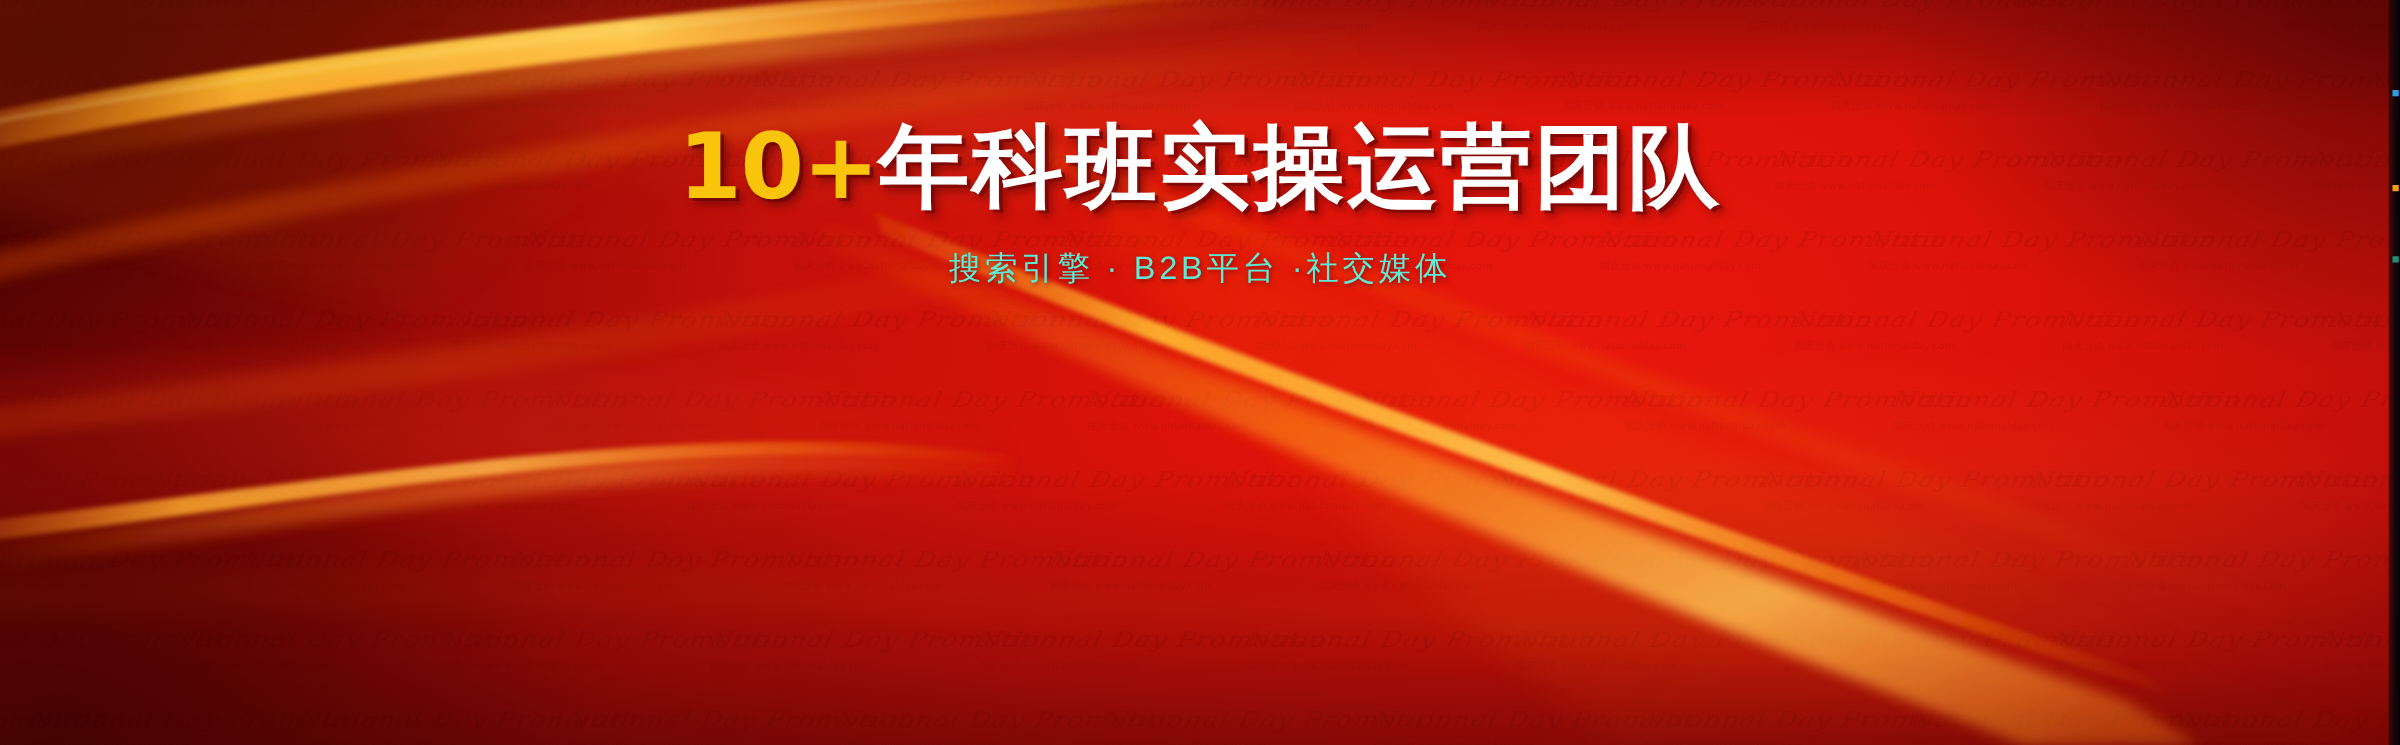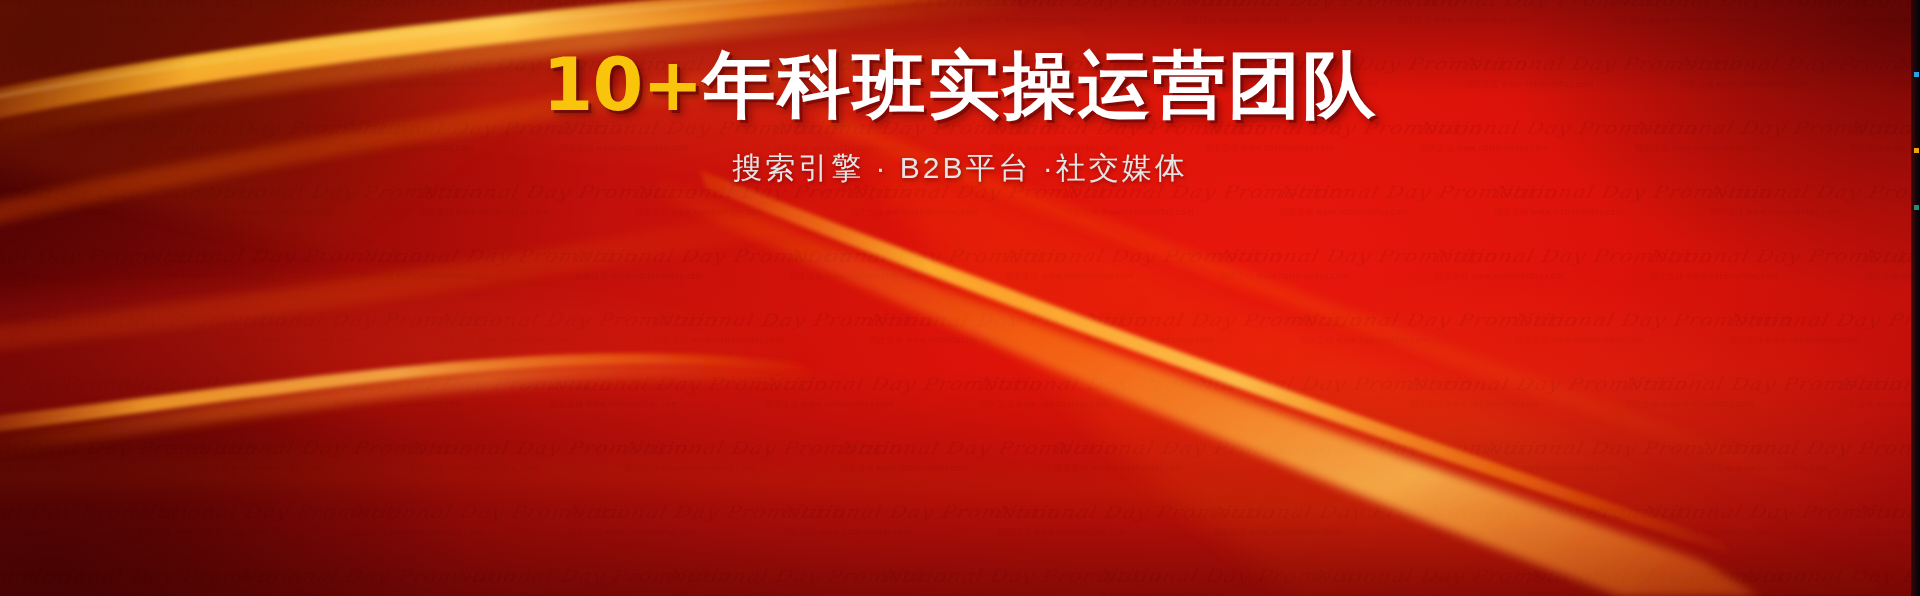--- a/index.html
+++ b/index.html
@@ -119,21 +119,21 @@
   .content {
     position: absolute;
     left: 0;
     top: 0;
     width: 1920px;
     height: 596px;
     display: flex;
     flex-direction: column;
     align-items: center;
     justify-content: flex-start;
-    padding-top: 48px;
+    padding-top: 97px;
     box-sizing: border-box;
   }
 
   .headline {
     font-size: 73px;
     font-weight: bold;
     line-height: 1.0;
     letter-spacing: 1px;
     white-space: nowrap;
     margin: 0;
@@ -159,23 +159,23 @@
     font-size: 40px;
     font-weight: bold;
     color: #f6c40b;
     letter-spacing: 2px;
     white-space: nowrap;
     text-shadow: 2px 2px 4px rgba(92,4,3,0.55);
   }
 
   .subline-white {
     margin: 27px 0 0 0;
-    font-size: 30px;
+    font-size: 26px;
     font-weight: normal;
-    color: #e5e5e5;
+    color: #5eead4;
     letter-spacing: 3px;
     white-space: nowrap;
     text-shadow: 1px 2px 4px rgba(92,4,3,0.60);
   }
 
   
   .right-strip {
     position: absolute;
     top: 0;
     right: 0;

